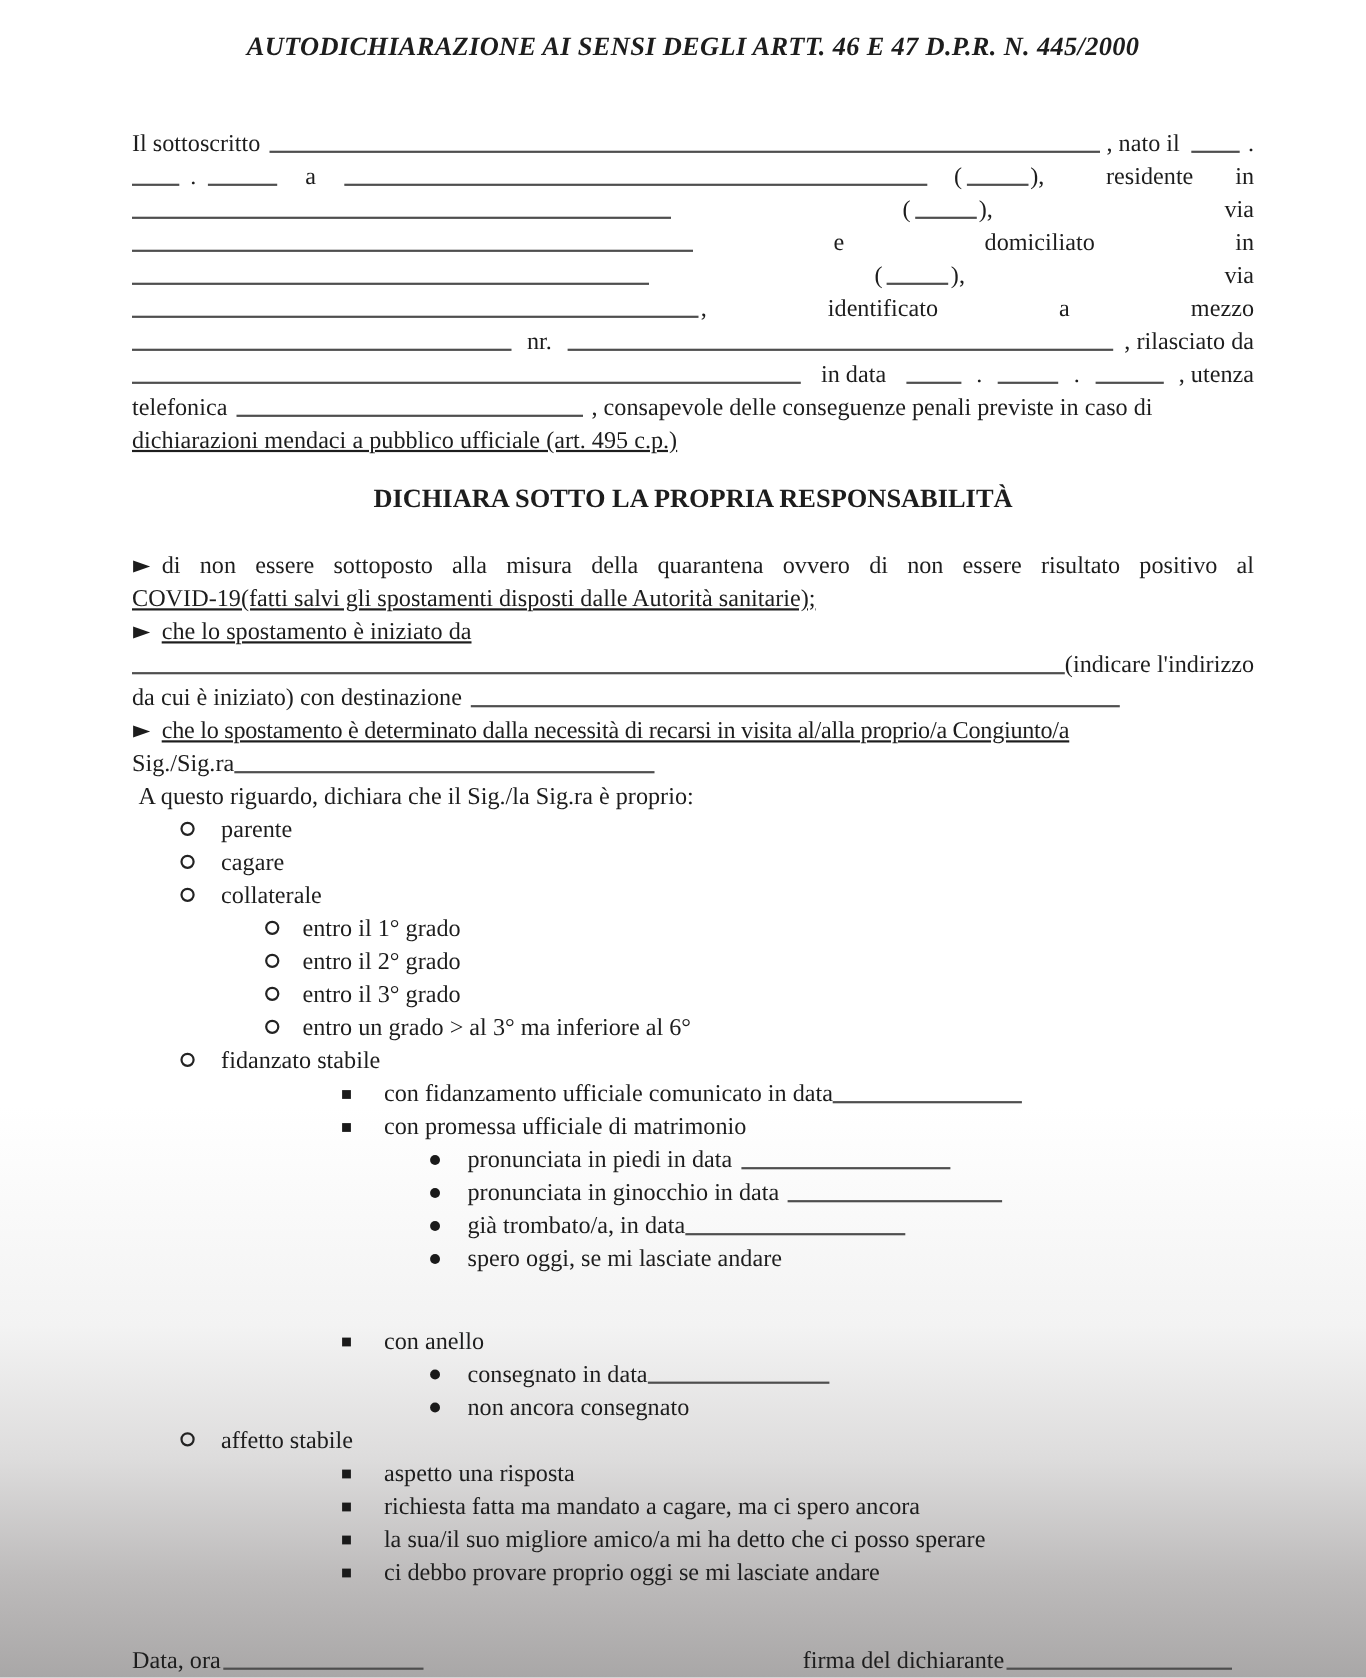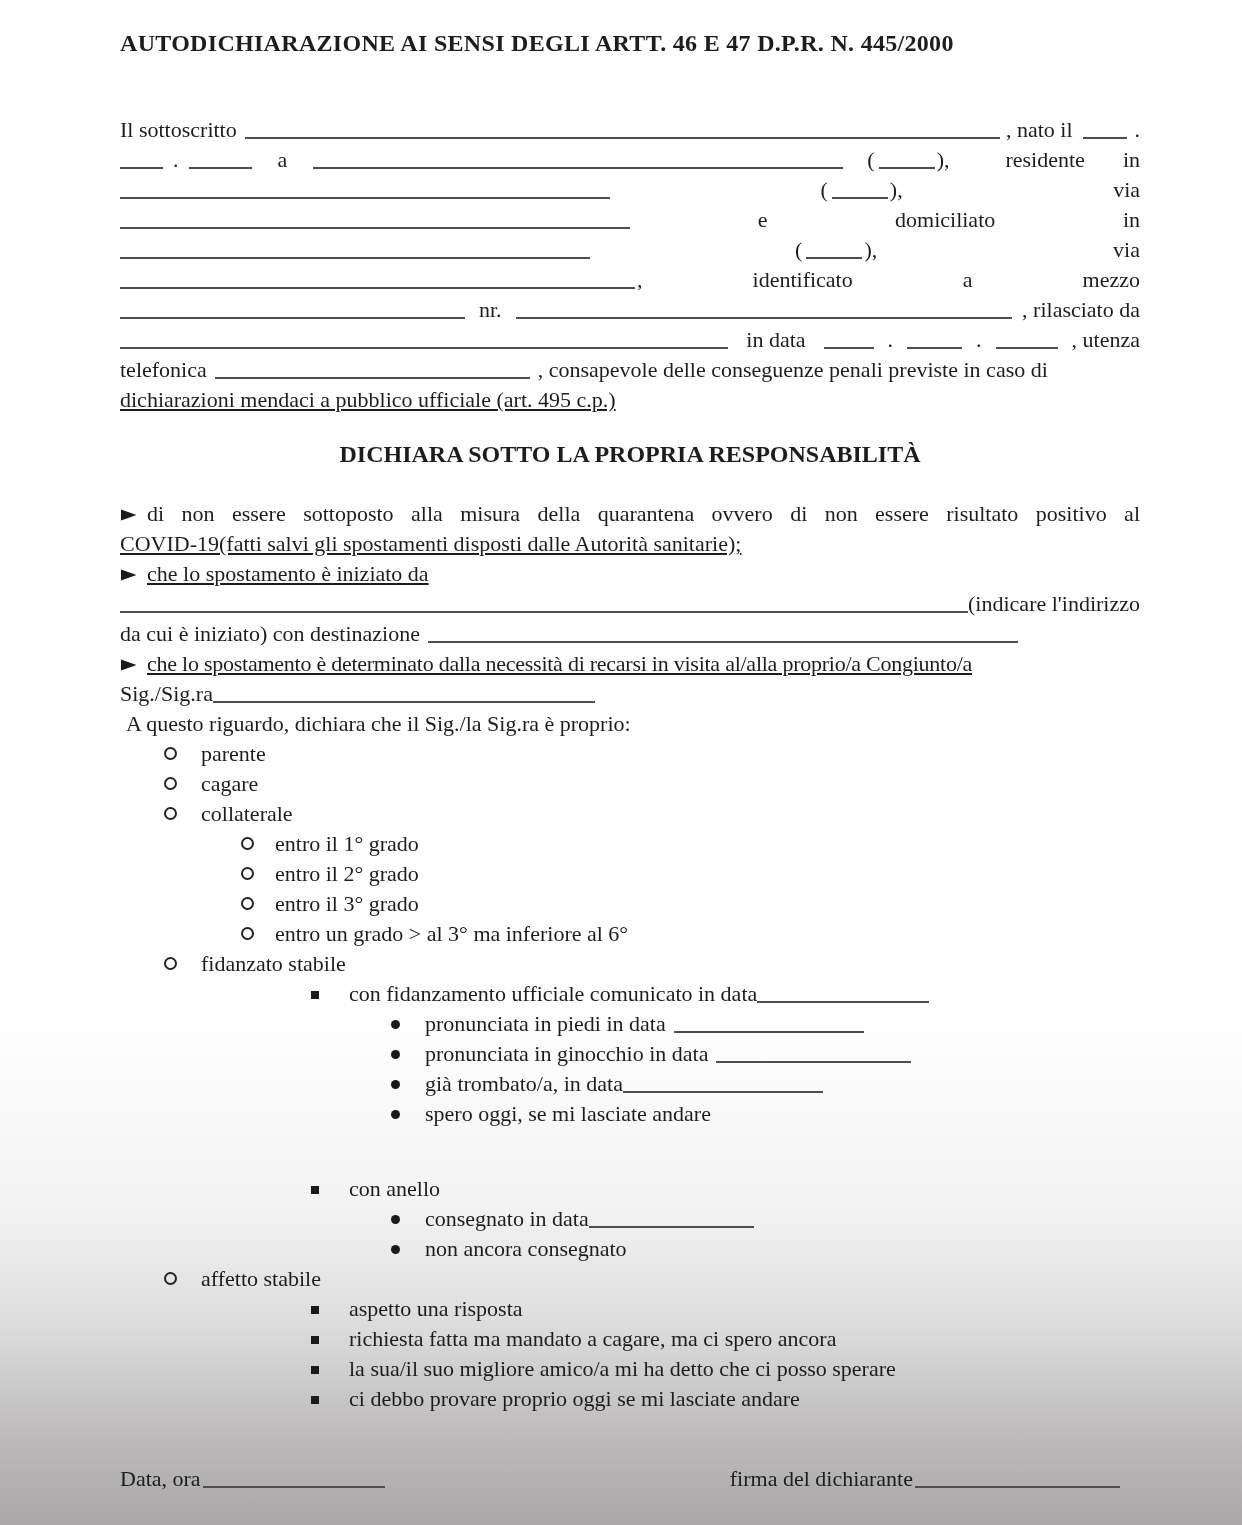--- a/index.html
+++ b/index.html
@@ -3,21 +3,21 @@
 <meta charset="utf-8">
 <style>
   html,body{margin:0;padding:0;}
   body{
     width:1242px;height:1525px;overflow:hidden;
     background:linear-gradient(180deg,#ffffff 0%,#ffffff 66%,#f3f3f3 79%,#dddcdc 87%,#bdbbbb 94%,#a9a7a7 100%);
     font-family:"Liberation Serif","DejaVu Serif",serif;
     color:#1d1d1d;font-size:22px;
   }
   .doc{padding:28px 102px 0 120px;}
-  .title{font-size:24px;font-weight:bold;text-align:left;line-height:30px;letter-spacing:.3px;}
+  .title{font-size:24px;font-weight:bold;text-align:center;line-height:30px;letter-spacing:.3px;font-style:italic;}
   .heading2{font-size:24px;font-weight:bold;text-align:center;line-height:30px;margin-top:24px;}
   .intro{margin-top:57px;}
   .fline{display:flex;align-items:baseline;height:30px;line-height:30px;}
   .pline{line-height:30px;text-decoration:underline;}
   .jline{line-height:30px;text-align:justify;text-align-last:justify;}
   .nowrap{white-space:nowrap;letter-spacing:-.25px;}
   .t{white-space:pre;}
   .ul{display:inline-block;flex:none;border-bottom:2px solid #4e4e4e;height:14px;position:relative;top:2px;}
   .grow{flex:1 1 auto;}
   .sp{flex:1 1 auto;}
@@ -203,20 +203,24 @@
     <div class="li lvl1">
         <span class="bc"></span>
         <span>fidanzato stabile</span>
       </div>
 
     <div class="li lvl3">
         <span class="bs"></span>
         <span>con fidanzamento ufficiale comunicato in data</span>
         <span class="ul" style="width:172px"></span>
       </div>
+    <div class="li lvl3">
+        <span class="bs"></span>
+        <span>con promessa ufficiale di matrimonio</span>
+      </div>
 
     <div class="li lvl4">
         <span class="bd"></span>
         <span>pronunciata in piedi in data</span>
         <span class="ul" style="width:190px;margin-left:8px"></span>
       </div>
     <div class="li lvl4">
         <span class="bd"></span>
         <span>pronunciata in ginocchio in data</span>
         <span class="ul" style="width:195px;margin-left:8px"></span>

